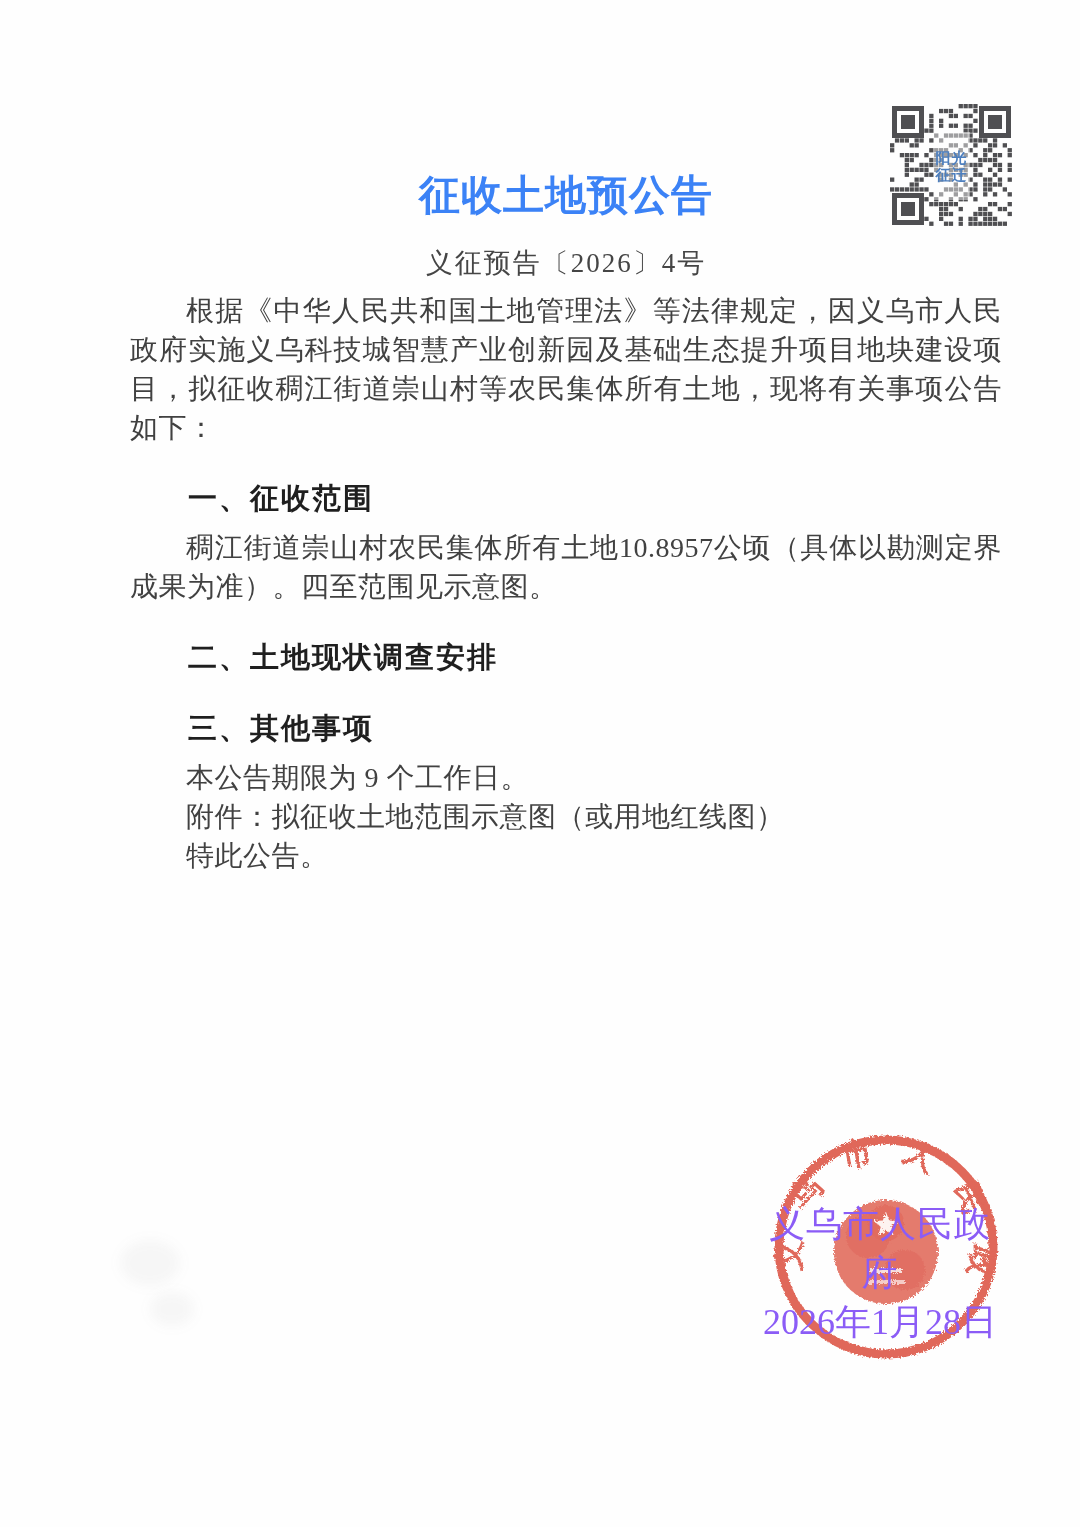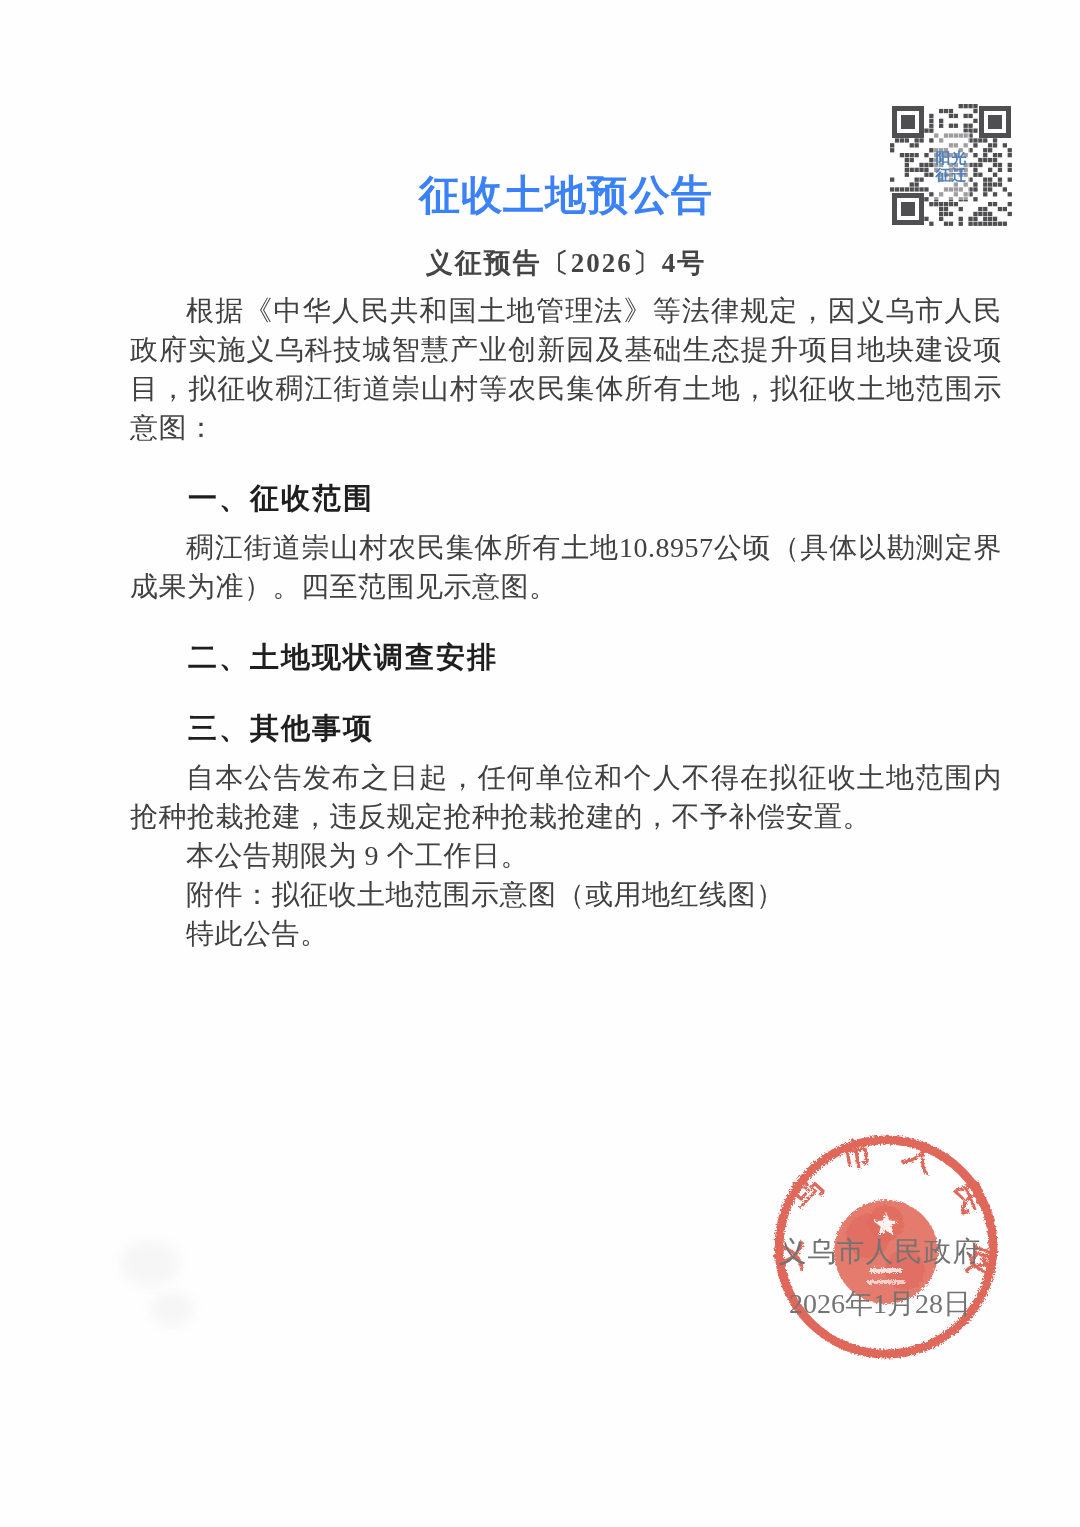--- a/index.html
+++ b/index.html
@@ -19,41 +19,41 @@
     background:rgba(255,255,255,.45);padding:17px 2px;letter-spacing:1px;white-space:pre-line;
   }
   
   .doc-title{
     position:absolute;top:168px;left:130px;width:872px;text-align:center;
     font-family:"Liberation Sans","DejaVu Sans",sans-serif;
     font-size:41px;font-weight:900;letter-spacing:1px;color:#3b82f6;
   }
   .doc-number{
     position:absolute;top:245px;left:130px;width:872px;text-align:center;
-    font-size:27px;color:#454545;letter-spacing:2px;font-weight:bold;
+    font-size:27px;color:#454545;letter-spacing:2px;
   }
   
   .content{
     position:absolute;top:291px;left:130px;width:872px;
     font-size:28px;line-height:39px;letter-spacing:.5px;
     text-align:justify;color:#414141;
   }
   .content p{margin:0;text-indent:2em;}
   .sec-heading{
     font-family:"Liberation Sans","DejaVu Sans",sans-serif;
     font-weight:900;font-size:29px;color:#1f1f1f;
     margin:32px 0 10px 58px;letter-spacing:2px;
   }
   
   .seal{position:absolute;left:767px;top:1128px;width:238px;height:238px;}
   .signature{
-    position:absolute;top:1233px;left:758px;width:244px;text-align:center;
-    font-size:28px;color:#737373;letter-spacing:1px;z-index:3;
-  }
-  .signature .date{margin-top:14px;letter-spacing:0;}
+    position:absolute;top:1200px;left:758px;width:244px;text-align:center;
+    font-size:36px;color:#8b5cf6;letter-spacing:1px;z-index:3;
+  }
+  .signature .date{letter-spacing:0;}
   
   .smudge{position:absolute;border-radius:50%;background:rgba(90,90,90,.05);filter:blur(6px);}
   .smudge.s1{left:120px;top:1240px;width:60px;height:46px;}
   .smudge.s2{left:150px;top:1292px;width:44px;height:34px;}
 </style>
 </head>
 <body>
 
 <div class="page">
 
@@ -303,29 +303,28 @@
       </g>
     </svg>
     <div class="qr-label">阳光
 征迁</div>
   </div>
 
   <div class="doc-title">征收土地预公告</div>
   <div class="doc-number">义征预告〔2026〕4号</div>
 
   <div class="content">
-    <p>根据《中华人民共和国土地管理法》等法律规定，因义乌市人民政府实施义乌科技城智慧产业创新园及基础生态提升项目地块建设项目，拟征收稠江街道崇山村等农民集体所有土地，拟征收土地范围示意图：</p>
+    <p>根据《中华人民共和国土地管理法》等法律规定，因义乌市人民政府实施义乌科技城智慧产业创新园及基础生态提升项目地块建设项目，拟征收稠江街道崇山村等农民集体所有土地，现将有关事项公告如下：</p>
 
     <div class="sec-heading">一、征收范围</div>
     <p>稠江街道崇山村农民集体所有土地10.8957公顷（具体以勘测定界成果为准）。四至范围见示意图。</p>
 
     <div class="sec-heading">二、土地现状调查安排</div>
 
     <div class="sec-heading">三、其他事项</div>
-    <p>自本公告发布之日起，任何单位和个人不得在拟征收土地范围内抢种抢栽抢建，违反规定抢种抢栽抢建的，不予补偿安置。</p>
     <p>本公告期限为 9 个工作日。</p>
     <p>附件：拟征收土地范围示意图（或用地红线图）</p>
     <p>特此公告。</p>
   </div>
 
   <svg class="seal" viewBox="0 0 238 238">
     <defs>
       <filter id="rough" x="-10%" y="-10%" width="120%" height="120%">
         <feTurbulence type="fractalNoise" baseFrequency="0.55" numOctaves="2" seed="7" result="n"></feTurbulence>
         <feDisplacementMap in="SourceGraphic" in2="n" scale="5"></feDisplacementMap>

